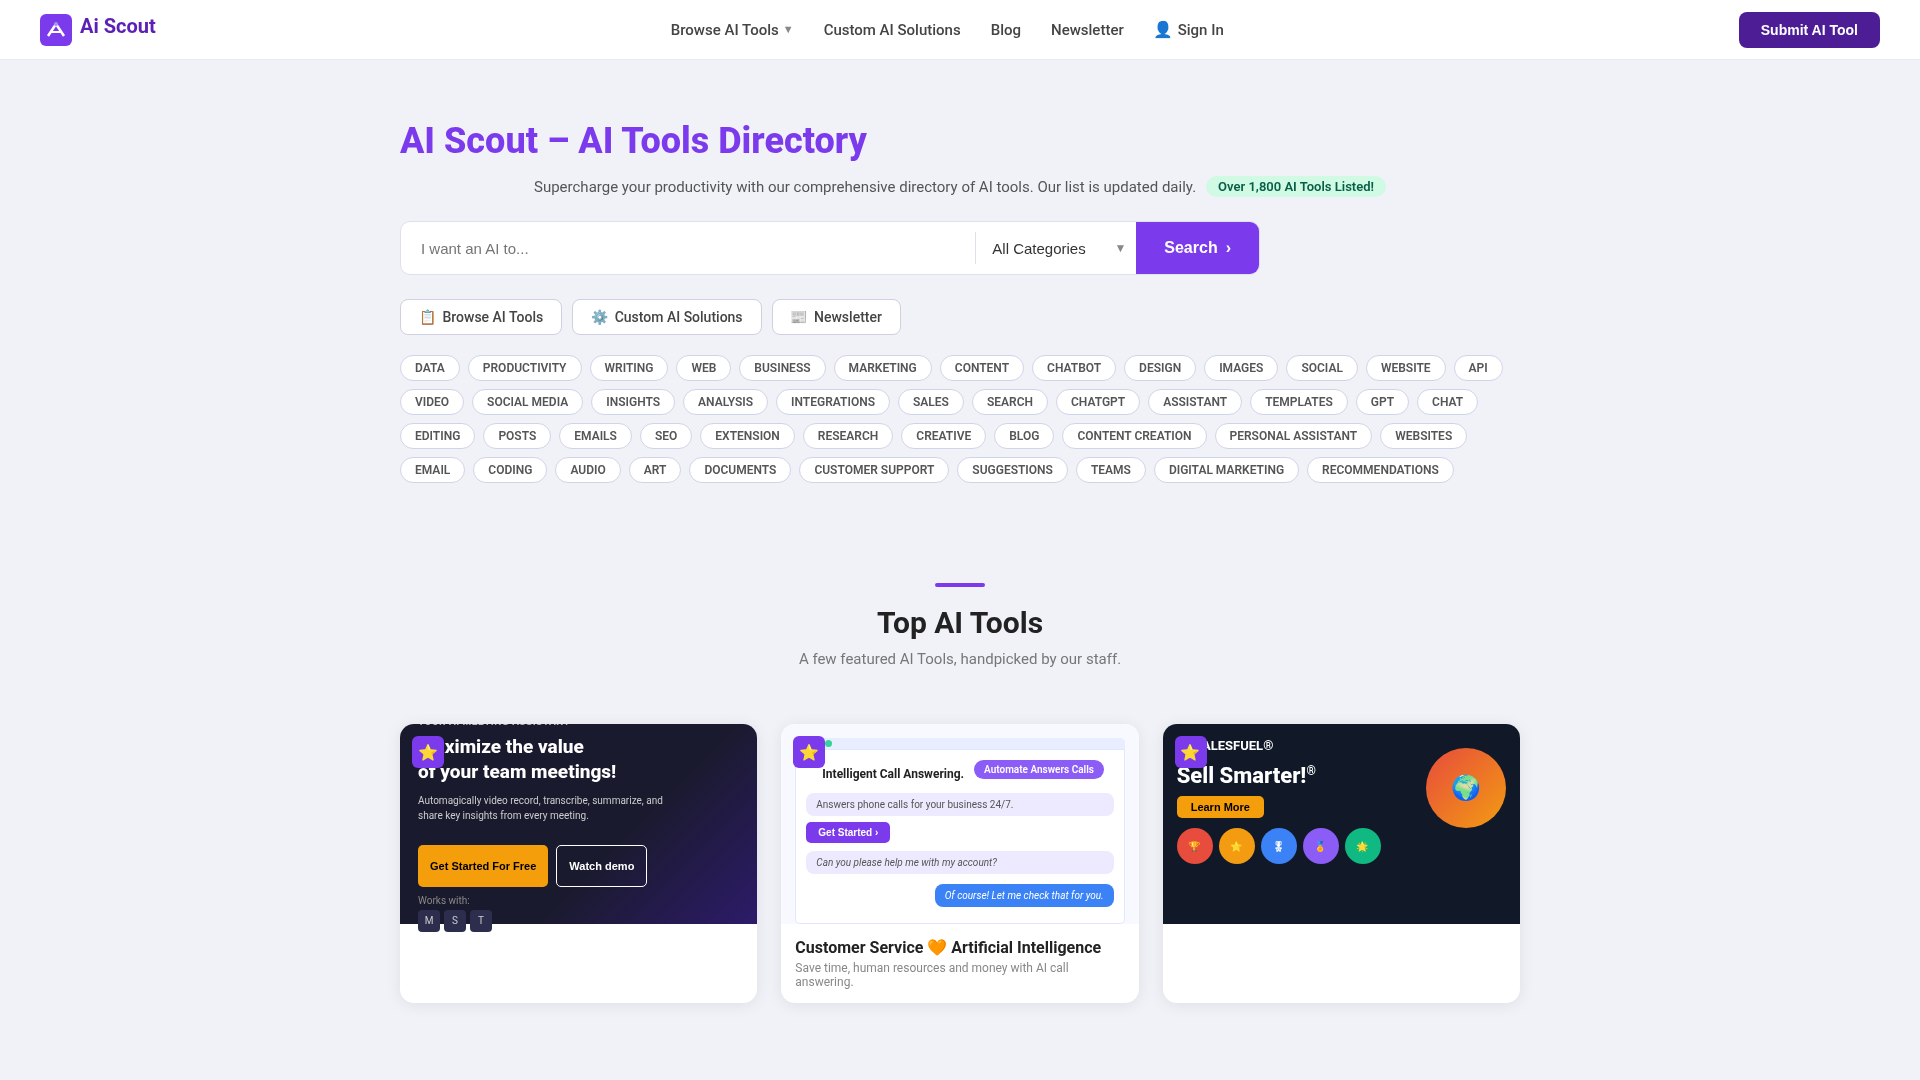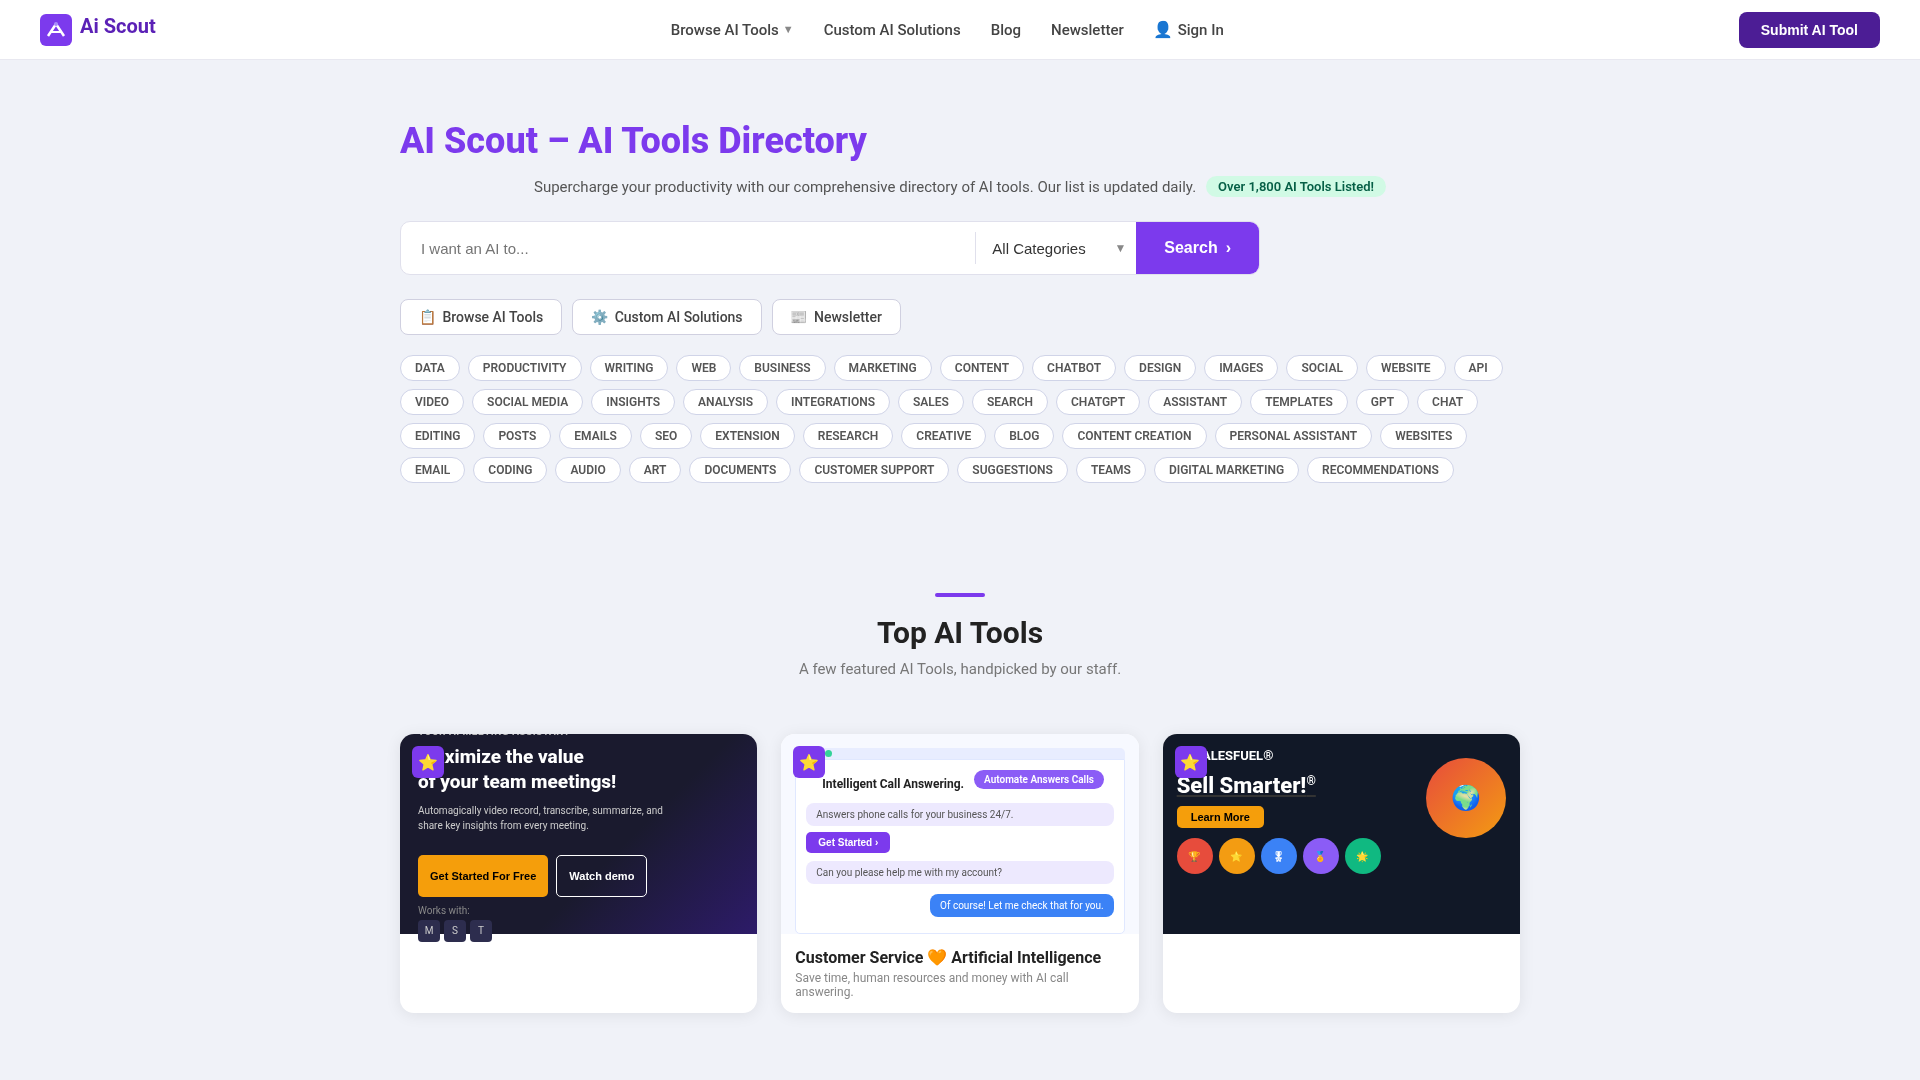--- a/index.html
+++ b/index.html
@@ -184,21 +184,21 @@
       cursor: pointer;
       text-decoration: none;
     }
 
     
     .tags-container {
       display: flex;
       flex-wrap: wrap;
       gap: 8px;
       max-width: 1140px;
-      margin-bottom: 20px;
+      margin-bottom: 10px;
     }
     .tag {
       padding: 5px 14px;
       border: 1.5px solid #d0d4e8;
       border-radius: 20px;
       font-size: 12px;
       font-weight: 600;
       color: #555;
       background: #fff;
       cursor: pointer;
@@ -643,42 +643,42 @@
       </div>
       <div class="card-browser-content">
         <div style="display:flex; align-items:center; gap:10px; margin-bottom:6px;margin-left:16px;">
           <span style="font-size:12px; font-weight:700; color:#222;">Intelligent Call Answering.</span>
           <span class="phone-answer-badge">Automate Answers Calls</span>
         </div>
         <div class="chat-bubble">Answers phone calls for your business 24/7.</div>
         <div style="display:flex; gap:6px;">
           <button style="background:#7c3aed; color:#fff; border:none; padding:5px 12px; border-radius:5px; font-size:10px; font-weight:600; cursor:pointer;">Get Started ›</button>
         </div>
-        <div style="margin-top:8px; display:flex; flex-direction:column; gap:4px;">
+        <div style="margin-top:8px; display:flex; flex-direction:column; gap:4px;font-style:italic;">
           <div class="chat-bubble">Can you please help me with my account?</div>
           <div style="display:flex; justify-content:flex-end;">
             <div class="chat-bubble-blue">Of course! Let me check that for you.</div>
           </div>
         </div>
       </div>
     </div>
     <div class="card-footer-text">Customer Service 🧡 Artificial Intelligence</div>
     <div class="card-footer-sub">Save time, human resources and money with AI call answering.</div>
   </div>
 
   <div class="card">
     <div class="card-bg-salesfuel">
       <div class="card-star">⭐</div>
       <div style="display:flex; justify-content:space-between; width:100%; align-items:flex-start;">
         <div>
           <div class="salesfuel-logo">
             <span style="color:#f59e0b;">⬡</span> 
               <span>SALESFUEL®</span>
           </div>
-          <div style="display:flex; align-items:center; gap:4px;text-decoration:underline;">
+          <div style="display:flex; align-items:center; gap:4px;">
             <div class="salesfuel-title">Sell Smarter!<sup style="font-size:12px;">®</sup></div>
           </div>
           <button class="salesfuel-btn">Learn More</button>
         </div>
         <div style="width:80px; height:80px; border-radius:50%; background:linear-gradient(135deg,#e74c3c,#f39c12); display:flex; align-items:center; justify-content:center; overflow:hidden; margin-top:10px;">
           <span style="font-size:24px;">🌍</span>
         </div>
       </div>
       <div class="salesfuel-icons">
         <div class="sf-icon" style="background:#e74c3c;">🏆</div>

